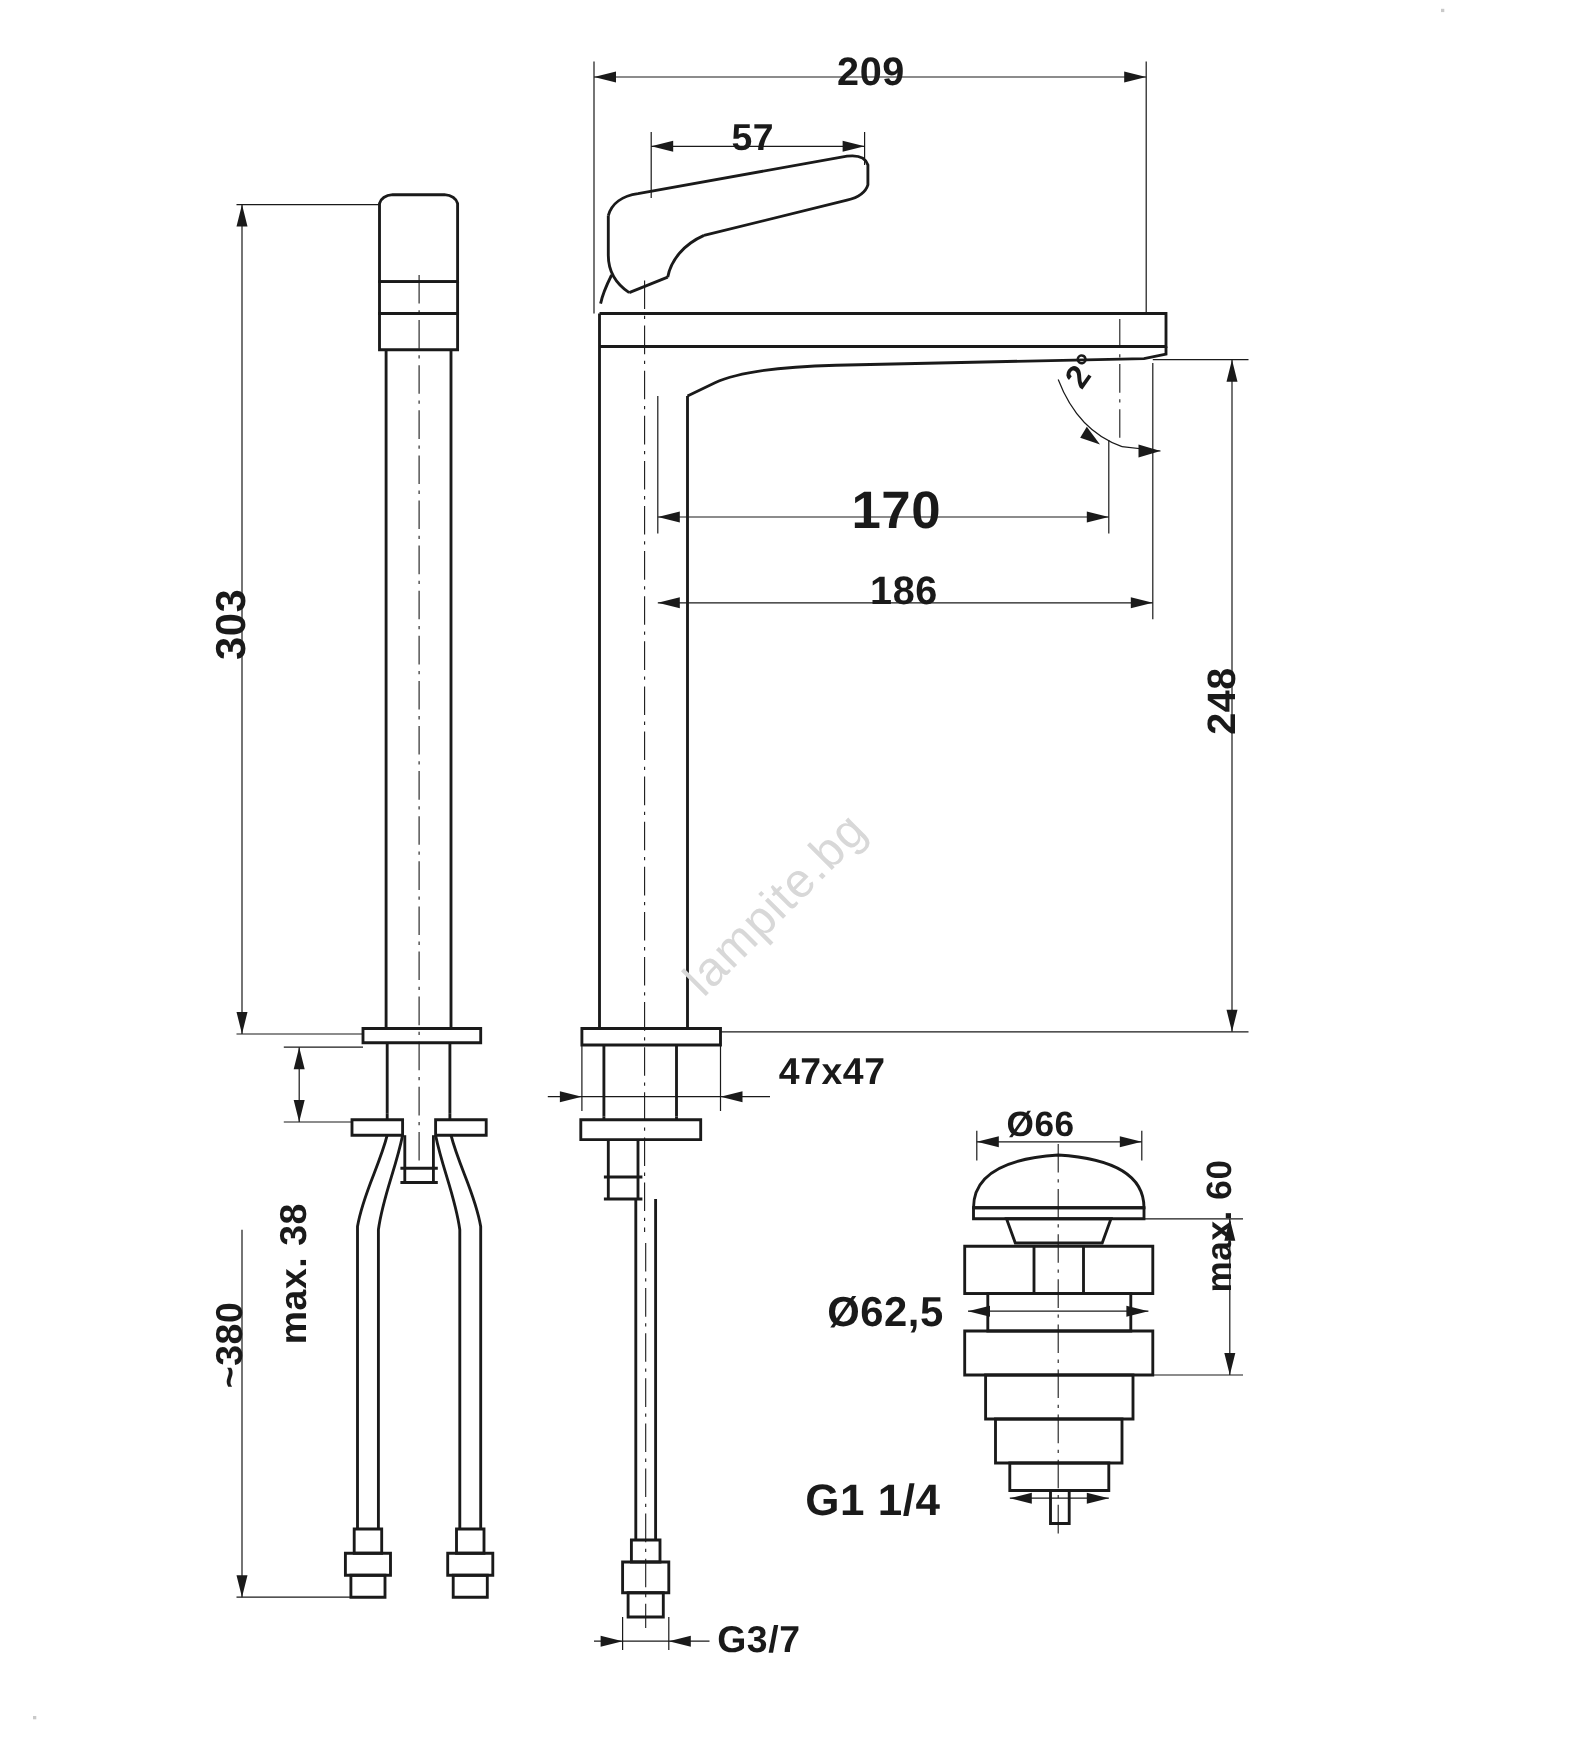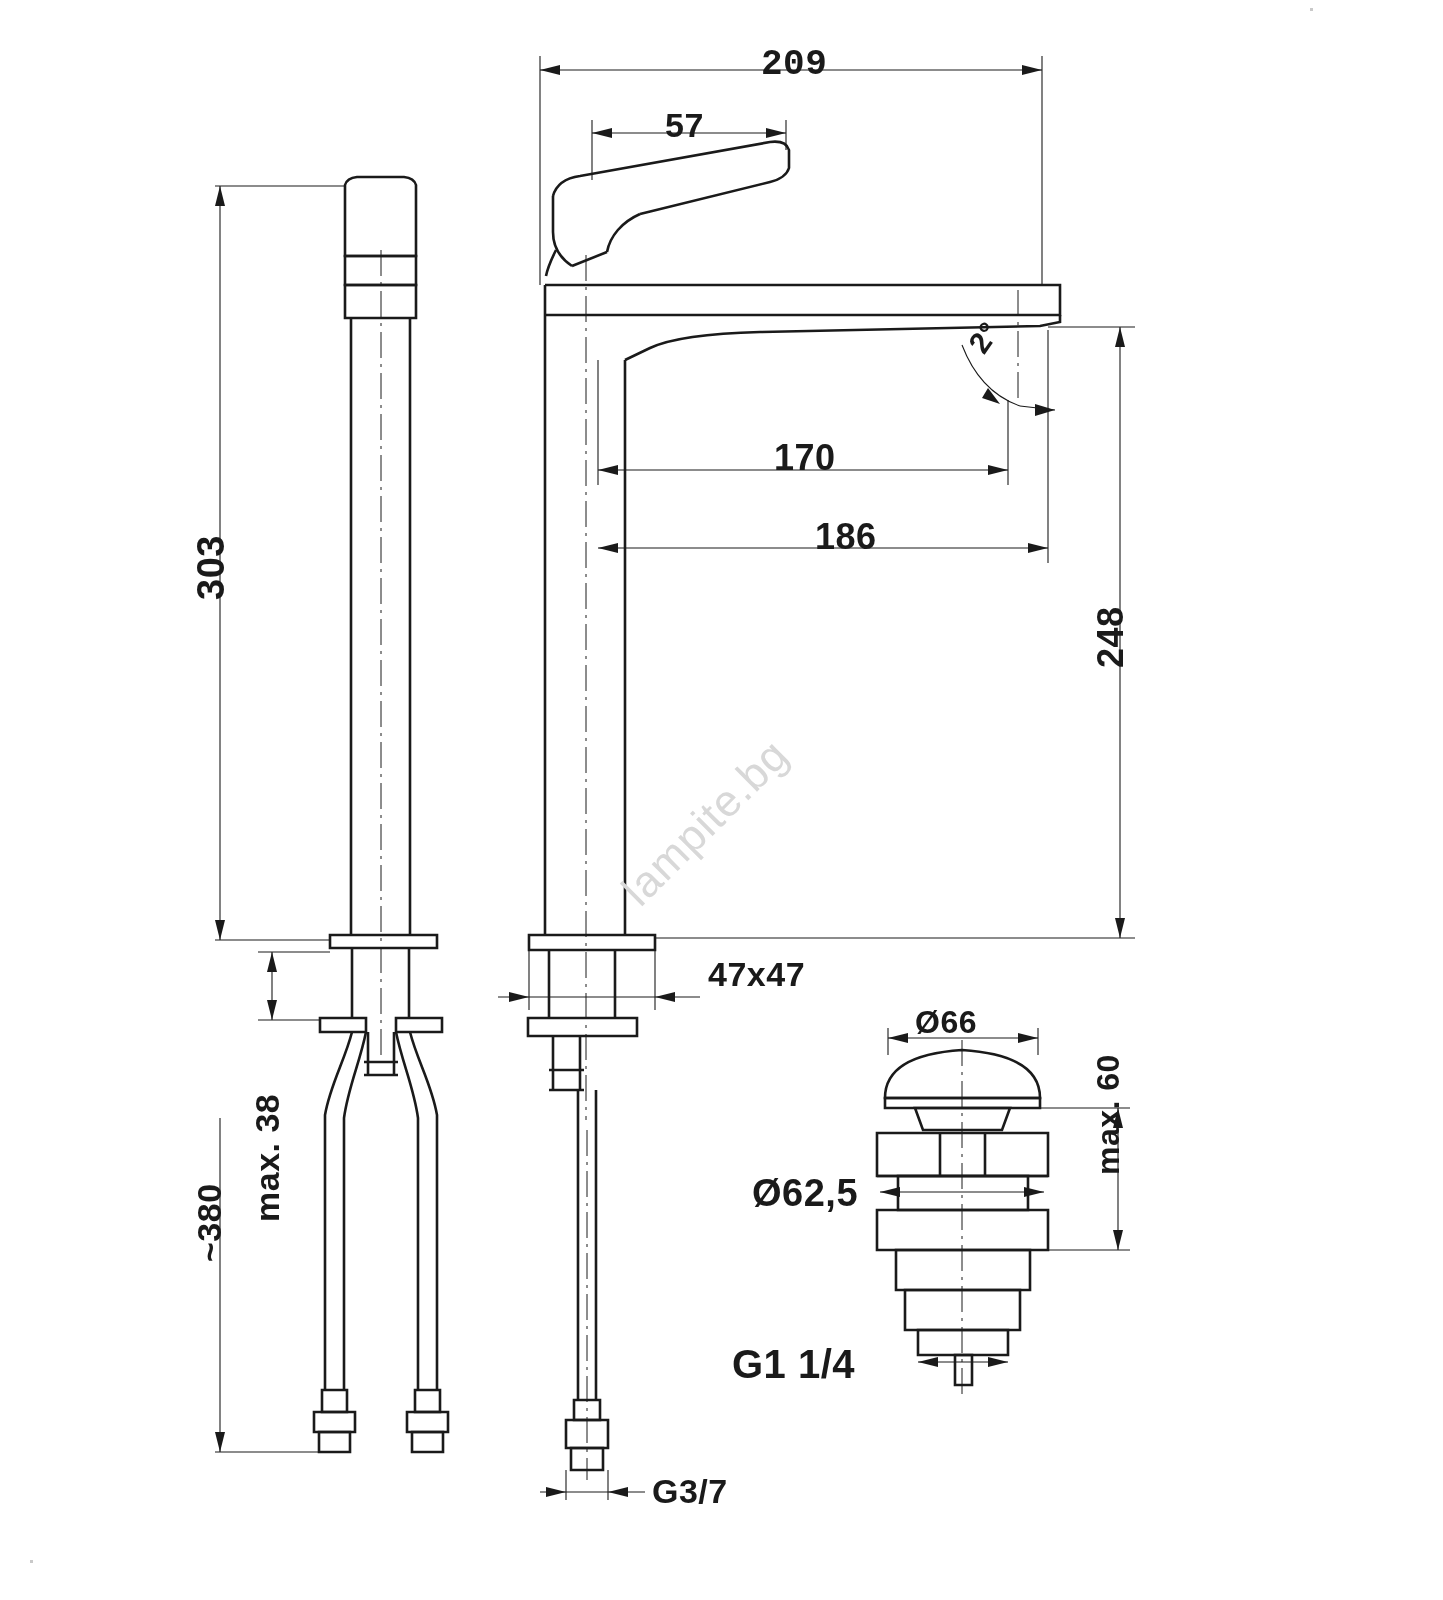--- a/index.html
+++ b/index.html
@@ -266,27 +266,27 @@
 
         <polygon points="1118,1108 1113,1128 1123,1128"></polygon>
         <polygon points="1118,1250 1113,1230 1123,1230"></polygon>
 
         <polygon points="918,1362 938,1357 938,1367"></polygon>
         <polygon points="1008,1362 988,1357 988,1367"></polygon>
       </g>
     </g>
   </svg>
 
-  <div class="dim-text" style="left:761px; top:44px; font-size:36px;font-family:Liberation Mono, monospace;">209</div>
+  <div class="dim-text" style="left:761px; top:44px; font-size:36px;">209</div>
 
   <div class="dim-text" style="left:665px; top:106px; font-size:34px;">57</div>
 
-  <div class="dim-text" style="left:774px; top:437px; font-size:36px;">170</div>
-
-  <div class="dim-text" style="left:791px; top:516px; font-size:36px;margin-left:24px;">186</div>
+  <div class="dim-text" style="left:774px; top:437px; font-size:48px;">170</div>
+
+  <div class="dim-text" style="left:791px; top:516px; font-size:36px;">186</div>
 
   <div class="dim-text rot90" style="left:1090px; top:668px; font-size:36px;">248</div>
 
   <div class="dim-text" style="left:962px; top:340px; font-size:30px; transform:rotate(-55deg); transform-origin:left top;">2°</div>
 
   <div class="dim-text" style="left:708px; top:955px; font-size:34px;text-align:center;">47x47</div>
 
   <div class="dim-text" style="left:652px; top:1472px; font-size:34px;">G3/7</div>
 
   <div class="dim-text rot90" style="left:190px; top:600px; font-size:38px;">303</div>

